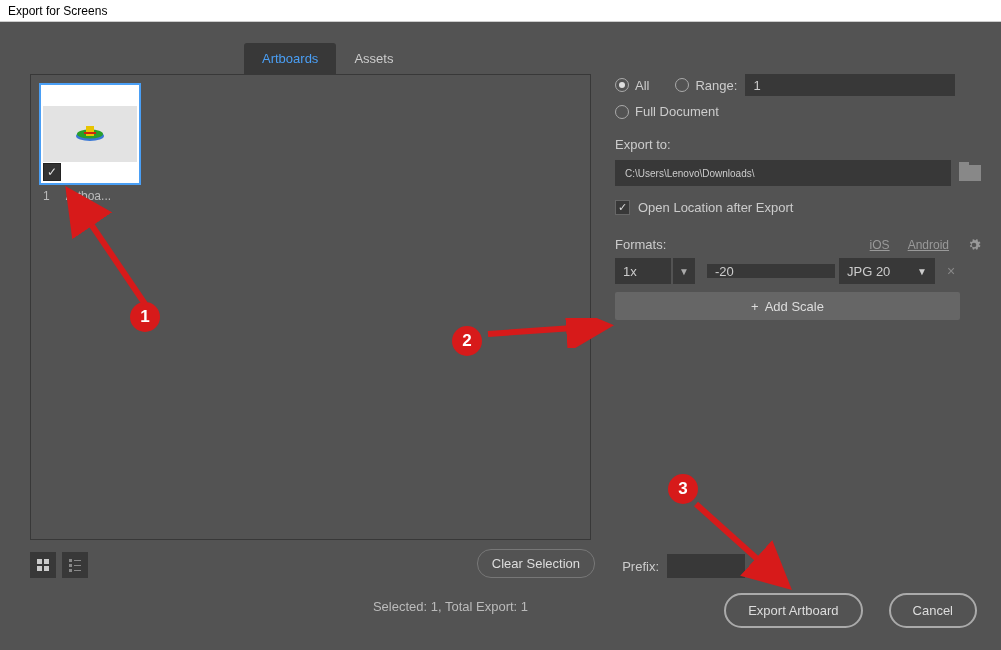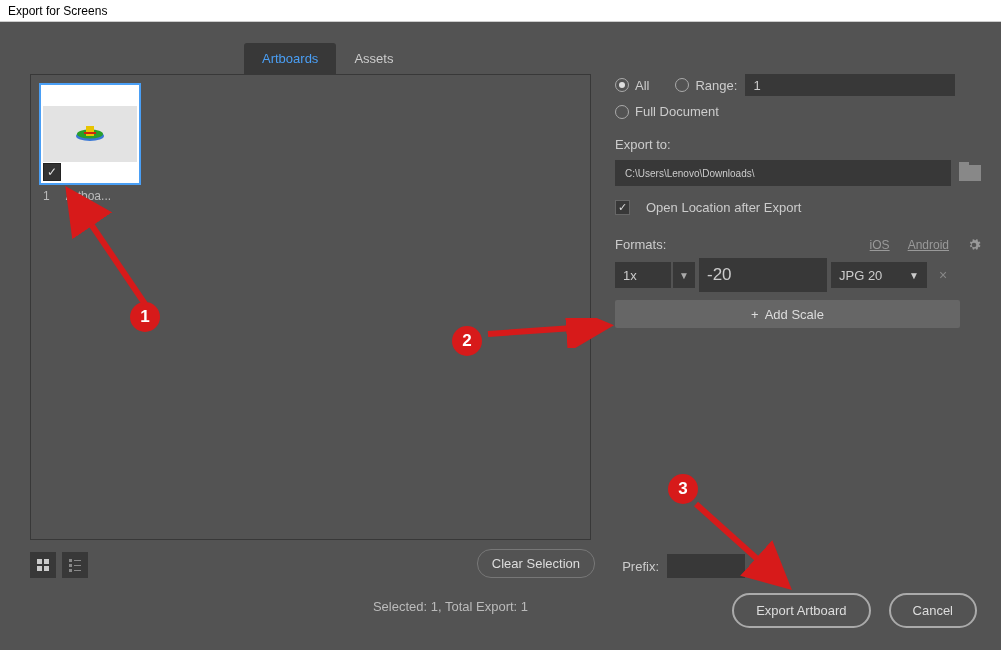--- a/index.html
+++ b/index.html
@@ -22,21 +22,21 @@
     .thumb-check { position: absolute; bottom: 2px; left: 2px; width: 18px; height: 18px; background: #333; border: 1px solid #222; display: flex; align-items: center; justify-content: center; font-size: 12px; color: #ddd; }
     .thumb-label { margin-top: 4px; font-size: 12px; color: #bbb; display: flex; gap: 16px; padding-left: 4px; }
 
     .right-pane .section-label { color: #ccc; margin-bottom: 10px; }
     .radios { display: flex; align-items: center; flex-wrap: wrap; gap: 10px 8px; margin-bottom: 8px; }
     .radio { display: flex; align-items: center; gap: 6px; cursor: pointer; }
     .radio-dot { width: 14px; height: 14px; border: 1px solid #aaa; border-radius: 50%; display: flex; align-items: center; justify-content: center; }
     .radio.on .radio-dot::after { content: ""; width: 6px; height: 6px; background: #ddd; border-radius: 50%; }
     .range-input { background: #383838; border: none; height: 22px; padding: 0 8px; color: #ccc; font-size: 13px; width: 210px; }
 
-    .check { display: flex; align-items: center; gap: 16px; cursor: pointer; }
+    .check { display: flex; align-items: center; gap: 8px; cursor: pointer; }
     .checkbox { width: 15px; height: 15px; background: #383838; border: 1px solid #666; display: flex; align-items: center; justify-content: center; font-size: 11px; }
     .checkbox.on::after { content: "✓"; color: #ddd; }
 
     .export-to-label { margin-top: 18px; margin-bottom: 8px; }
     .path-row { display: flex; align-items: center; gap: 8px; }
     .path-input { flex: 1; background: #383838; border: none; height: 26px; padding: 0 10px; color: #ccc; font-size: 10px; }
     .folder-icon { width: 22px; height: 16px; background: #888; position: relative; }
     .folder-icon::before { content: ""; position: absolute; top: -3px; left: 0; width: 10px; height: 3px; background: #888; }
 
     .formats-row { display: flex; align-items: center; justify-content: space-between; margin-top: 22px; }
@@ -44,37 +44,37 @@
     .gear { width: 14px; height: 14px; color: #999; }
 
     .cols-header { display: flex; margin-top: 12px; color: #888; font-size: 12px; padding-left: 6px; }
     .col-scale { width: 80px; }
     .col-suffix { width: 132px; }
     .col-format { flex: 1; }
 
     .scale-row { display: flex; align-items: center; margin-top: 6px; gap: 2px; }
     .scale-input { width: 56px; background: #383838; border: none; height: 26px; padding: 0 8px; color: #ccc; font-size: 13px; }
     .dd-btn { width: 22px; height: 26px; background: #383838; display: flex; align-items: center; justify-content: center; color: #aaa; font-size: 10px; }
-    .suffix-input { width: 128px; background: #383838; border: none; height: 34px; padding: 0 8px; color: #ccc; font-size: 17px; margin-left: 2px; }
+    .suffix-input { width: 128px; background: #383838; border: none; height: 14px; padding: 0 8px; color: #ccc; font-size: 13px; margin-left: 10px; }
     .format-select { width: 96px; background: #383838; border: none; height: 26px; padding: 0 8px; color: #ccc; font-size: 13px; margin-left: 2px; display: flex; align-items: center; justify-content: space-between; }
     .x-btn { width: 20px; font-size: 14px; color: #888; text-align: center; cursor: pointer; margin-left: 4px; }
 
     .add-scale { margin-top: 8px; height: 28px; background: #666; display: flex; align-items: center; justify-content: center; gap: 6px; color: #ddd; font-size: 13px; cursor: pointer; border-radius: 2px; width: 345px; }
 
     .bottom-left { position: absolute; left: 30px; bottom: 72px; display: flex; gap: 6px; }
     .view-btn { width: 26px; height: 26px; background: #383838; display: flex; align-items: center; justify-content: center; cursor: pointer; font-size: 12px; color: #ccc; }
 
     .clear-btn { position: absolute; right: 406px; bottom: 72px; border: 1px solid #777; padding: 6px 14px; border-radius: 14px; font-size: 13px; color: #ddd; cursor: pointer; }
 
     .prefix-row { position: absolute; right: 256px; bottom: 72px; display: flex; align-items: center; gap: 8px; font-size: 13px; }
     .prefix-input { width: 78px; height: 24px; background: #383838; border: none; }
 
     .status { position: absolute; left: 0; right: 0; bottom: 36px; text-align: center; font-size: 13px; color: #bbb; padding-right: 100px; }
 
-    .main-buttons { position: absolute; right: 24px; bottom: 22px; display: flex; gap: 18px; }
+    .main-buttons { position: absolute; right: 24px; bottom: 22px; display: flex; gap: 26px; }
     .pill-btn { border: 2px solid #aaa; padding: 8px 22px; border-radius: 18px; font-size: 13px; color: #ddd; cursor: pointer; }
 
     
     .anno-num { position: absolute; width: 30px; height: 30px; background: #d71a1a; border-radius: 50%; color: #fff; font-size: 17px; font-weight: bold; display: flex; align-items: center; justify-content: center; }
     svg.anno-arrow { position: absolute; pointer-events: none; }
   </style>
 </head>
 <body>
 
 <div class="titlebar">

